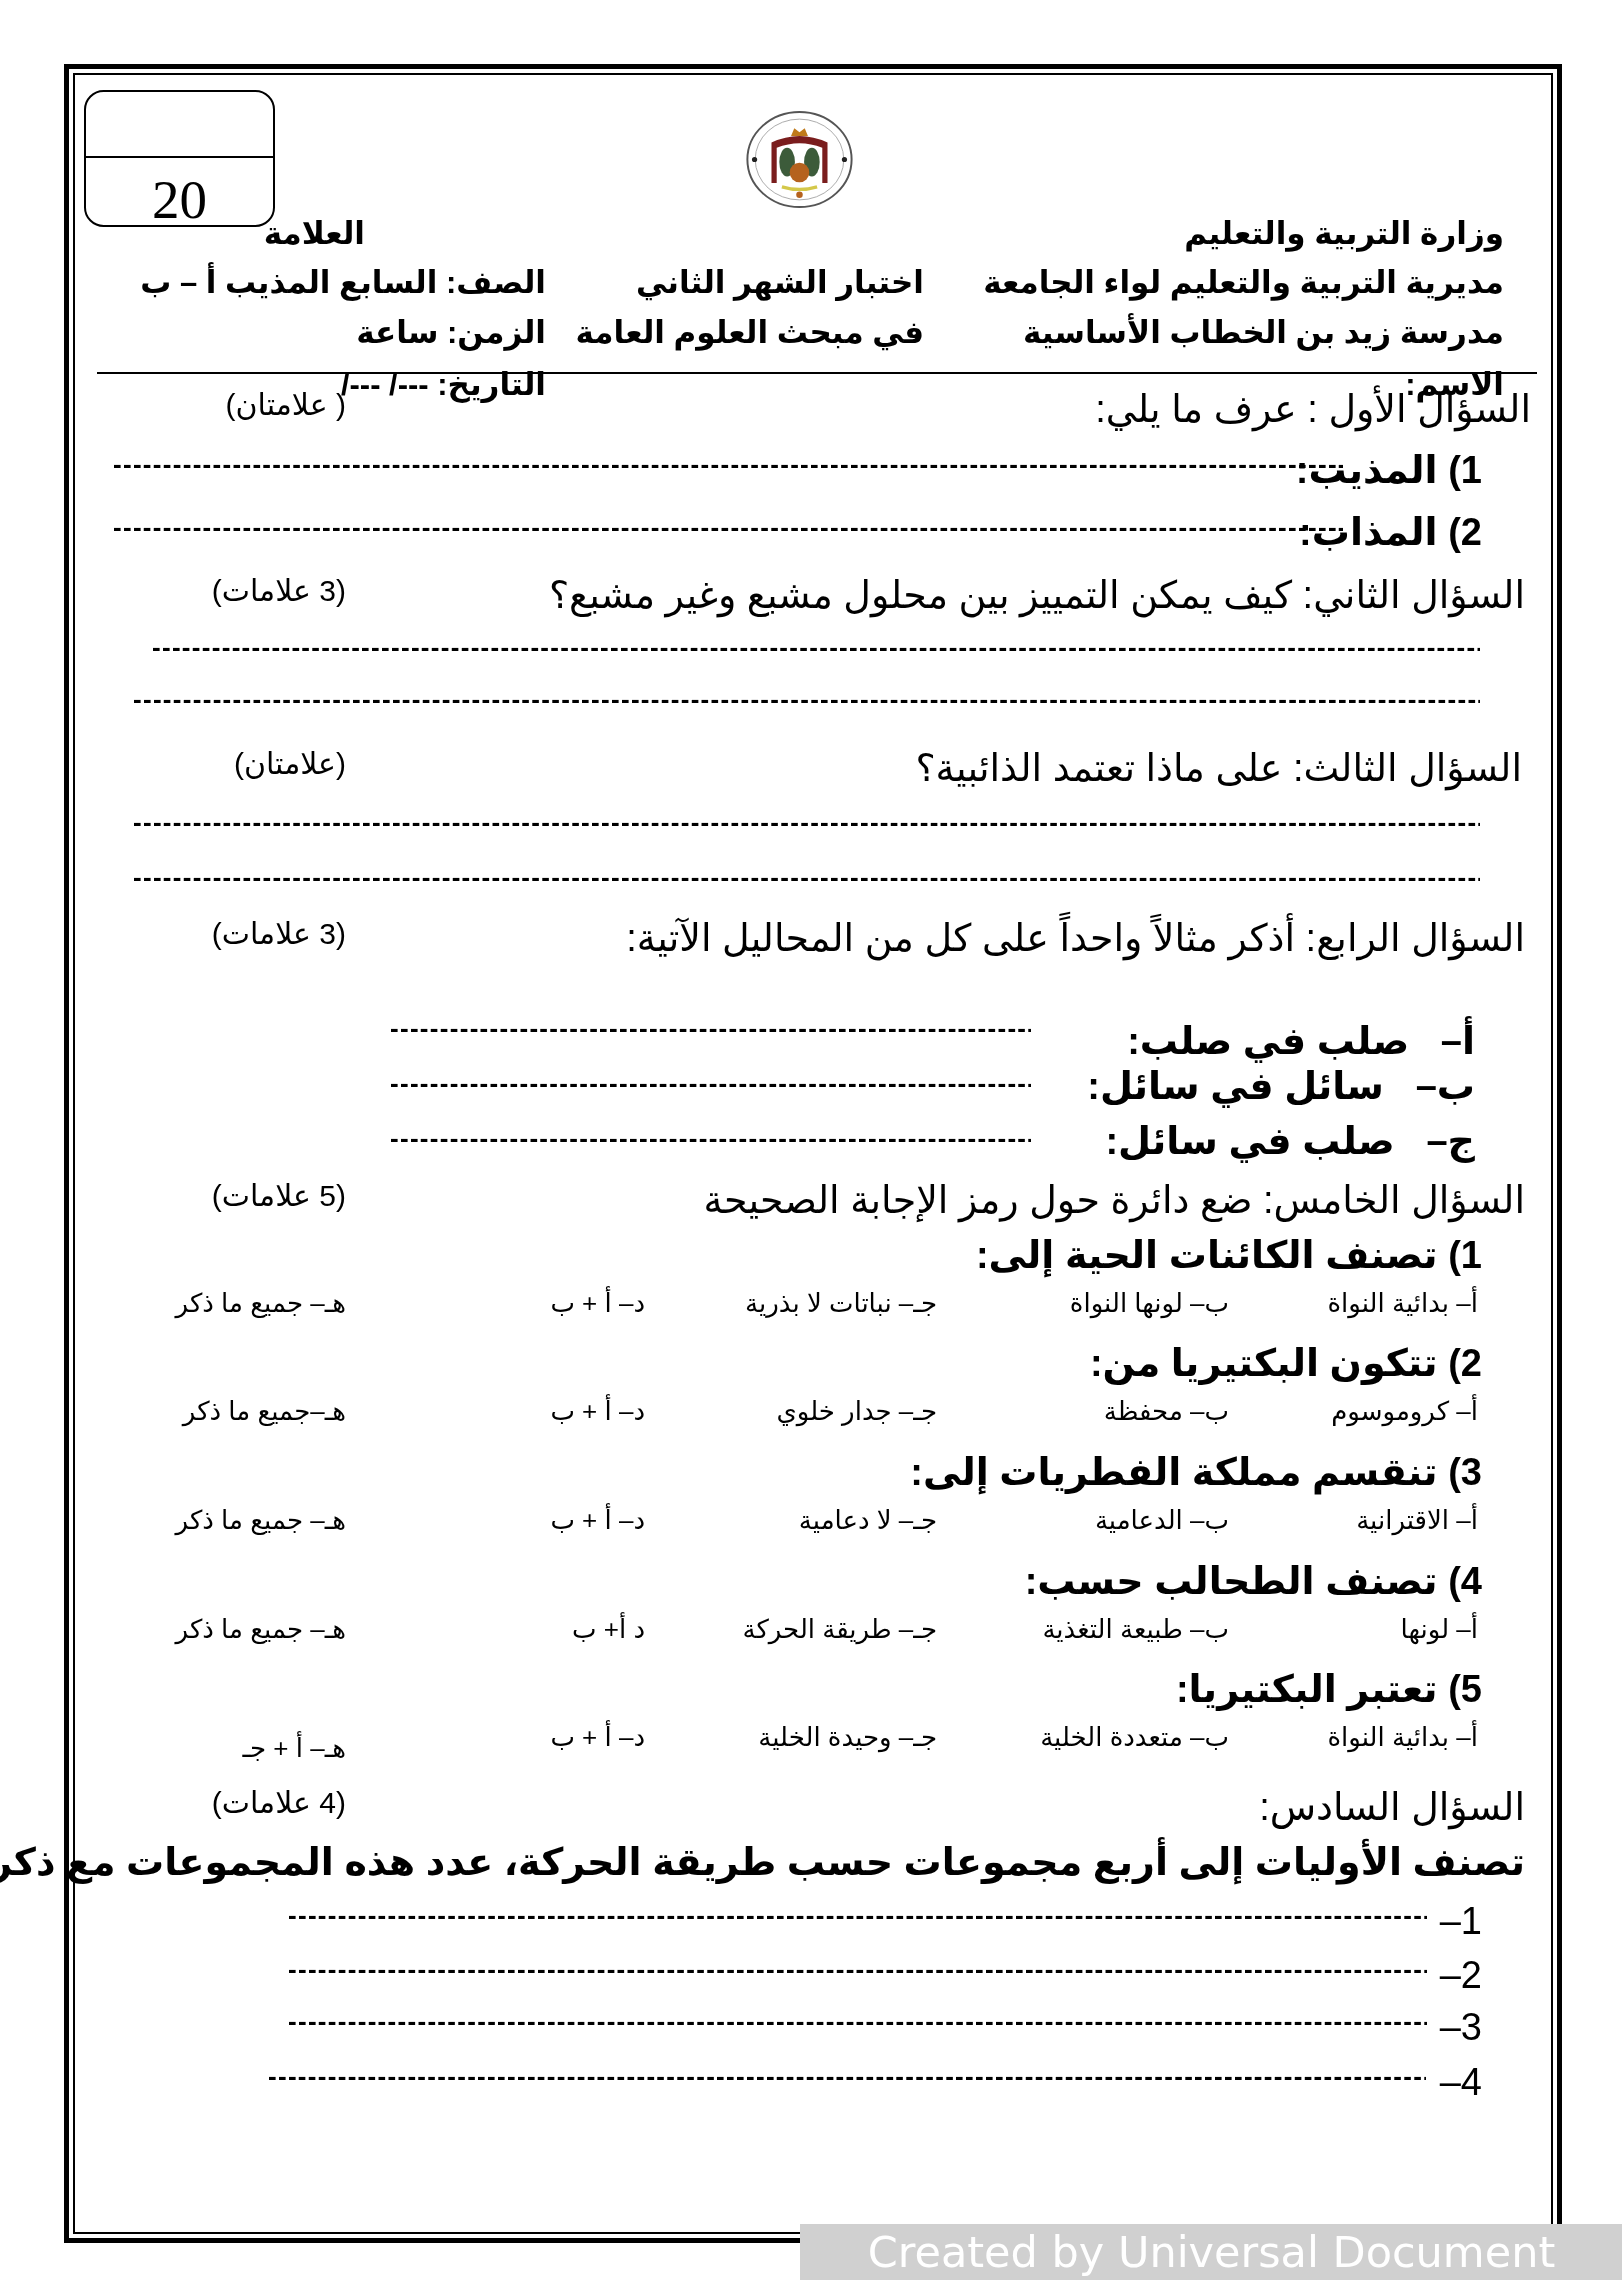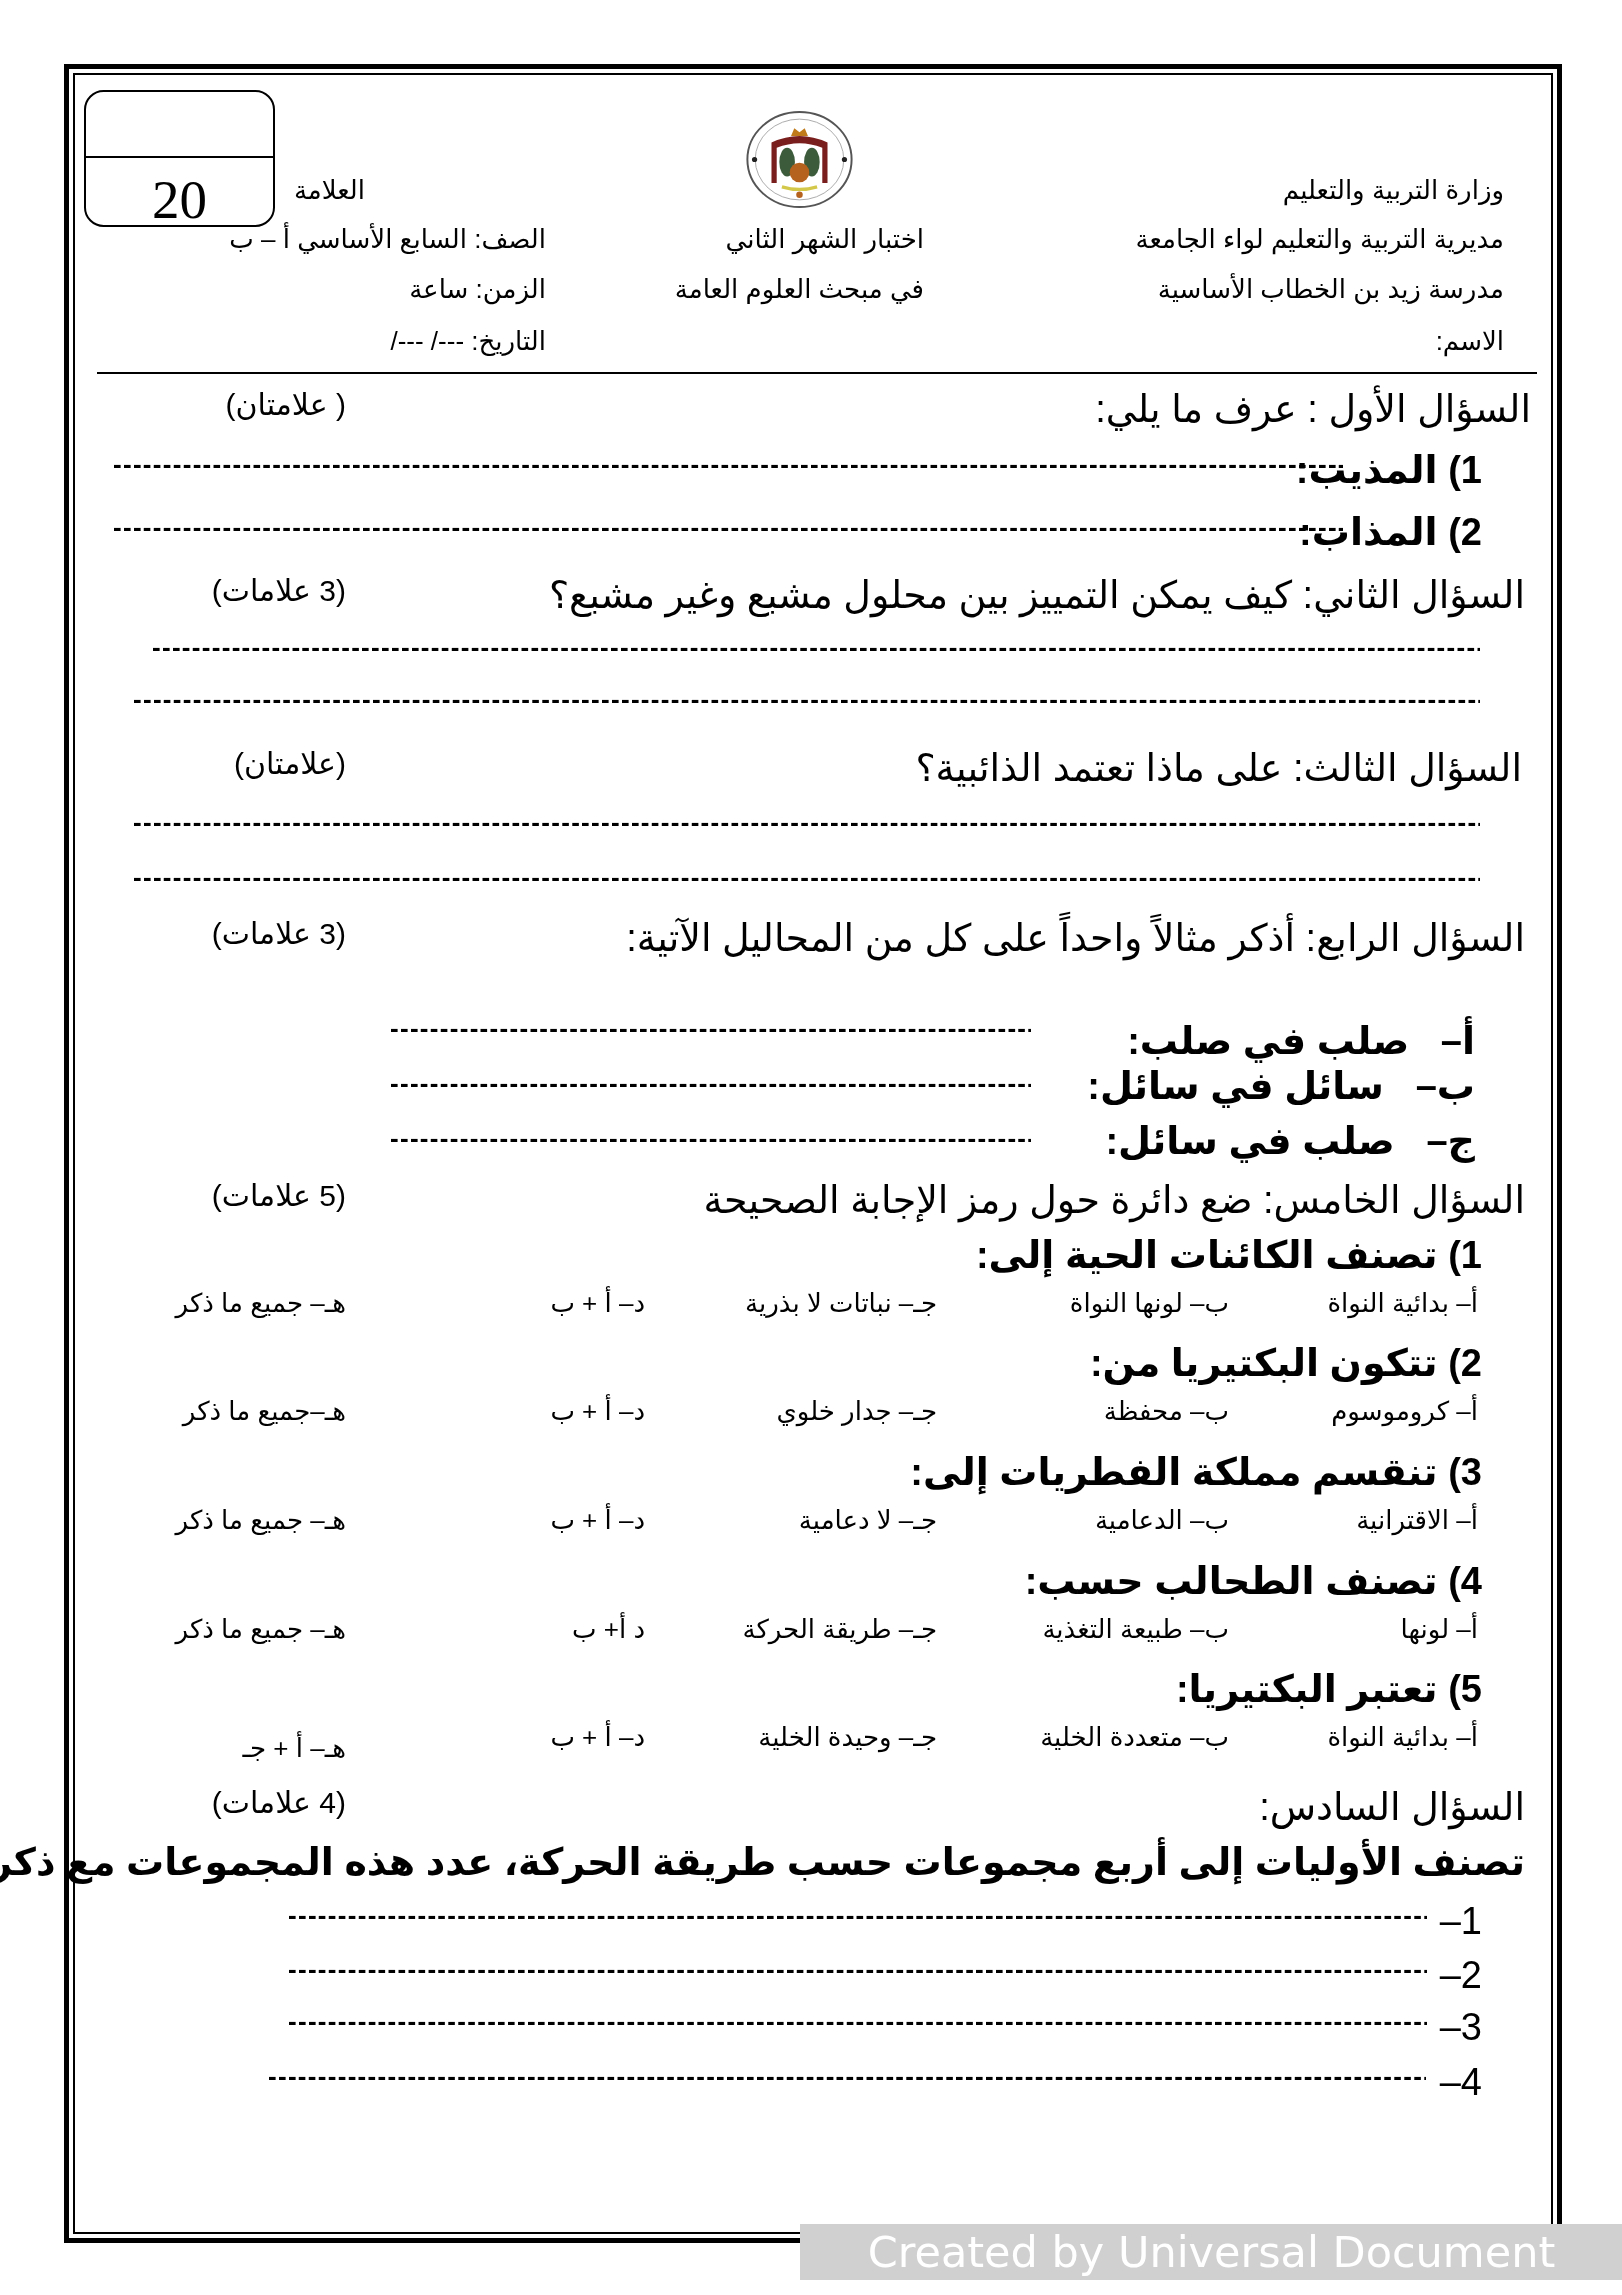--- a/index.html
+++ b/index.html
@@ -2,21 +2,21 @@
 <html style="font-size:10.5px"><head>
 <meta charset="utf-8">
 <style>
   html,body{margin:0;padding:0;background:#ffffff;}
   body{width:1623px;height:2295px;position:relative;overflow:hidden;font-family:"Liberation Sans","DejaVu Sans",sans-serif;color:#000;}
   .frame-outer{position:absolute;left:64px;top:64px;width:1498px;height:2179px;border:5.2px solid #000;box-sizing:border-box;}
   .frame-inner{position:absolute;left:73px;top:73px;width:1480px;height:2161px;border:2px solid #000;box-sizing:border-box;}
   .abs{position:absolute;white-space:nowrap;}
   .rtl{direction:rtl;}
   .b{font-weight:bold;}
-  .hdr{font-size:26px;font-weight:normal;}
+  .hdr{font-size:31px;font-weight:bold;margin-top:40px;}
   .q{font-size:38px;}
   .marks{font-size:30px;}
   .opt{font-size:26px;}
   .dash{font-size:26px;font-weight:bold;letter-spacing:1.3px;overflow:hidden;}
   .score-box{position:absolute;left:84px;top:90px;width:191px;height:137px;border:2.6px solid #000;border-radius:19.6px;box-sizing:border-box;}
   .score-box .divider{position:absolute;left:0;right:0;top:64px;border-top:2.6px solid #000;}
   .score-box .val{position:absolute;left:0;right:0;top:68px;height:65px;text-align:center;font-family:"Liberation Serif","DejaVu Serif",serif;font-size:55px;line-height:65px;margin-top:7px;}
   .hr{position:absolute;left:97px;width:1440px;border-top:2.6px solid #000;top:372px;}
   .watermark{position:absolute;left:800px;top:2224px;width:823px;height:56px;background:#d0d0d0;color:#ffffff;font-family:"DejaVu Sans","Liberation Sans",sans-serif;font-size:43px;line-height:56px;text-align:center;}
   .logo{position:absolute;left:745px;top:110px;width:109px;height:99px;}
@@ -49,21 +49,21 @@
 </svg>
 
 <div class="abs rtl hdr" style="right:119px;top:175px;">وزارة التربية والتعليم</div>
 <div class="abs rtl hdr" style="right:119px;top:224px;">مديرية التربية والتعليم لواء الجامعة</div>
 <div class="abs rtl hdr" style="right:119px;top:274px;">مدرسة زيد بن الخطاب الأساسية</div>
 <div class="abs rtl hdr" style="right:119px;top:326px;">الاسم:</div>
 
 <div class="abs rtl hdr" style="right:699px;top:224px;">اختبار الشهر الثاني</div>
 <div class="abs rtl hdr" style="right:699px;top:274px;">في مبحث العلوم العامة</div>
 
-<div class="abs rtl hdr" style="right:1077px;top:224px;">الصف: السابع الأساسي أ – ب</div>
+<div class="abs rtl hdr" style="right:1077px;top:224px;">الصف: السابع المذيب أ – ب</div>
 <div class="abs rtl hdr" style="right:1077px;top:274px;">الزمن: ساعة</div>
 <div class="abs rtl hdr" style="right:1077px;top:326px;">التاريخ: ---/ ---/</div>
 
 <div class="hr"></div>
 
 <div class="abs rtl q" style="right:92px;top:387px;">السؤال الأول :  عرف ما يلي:</div>
 <div class="abs rtl marks" style="right:1277px;top:387px;">( علامتان)</div>
 
 <div class="abs rtl q b" style="right:141px;top:448px;">
   <span>1)</span>

